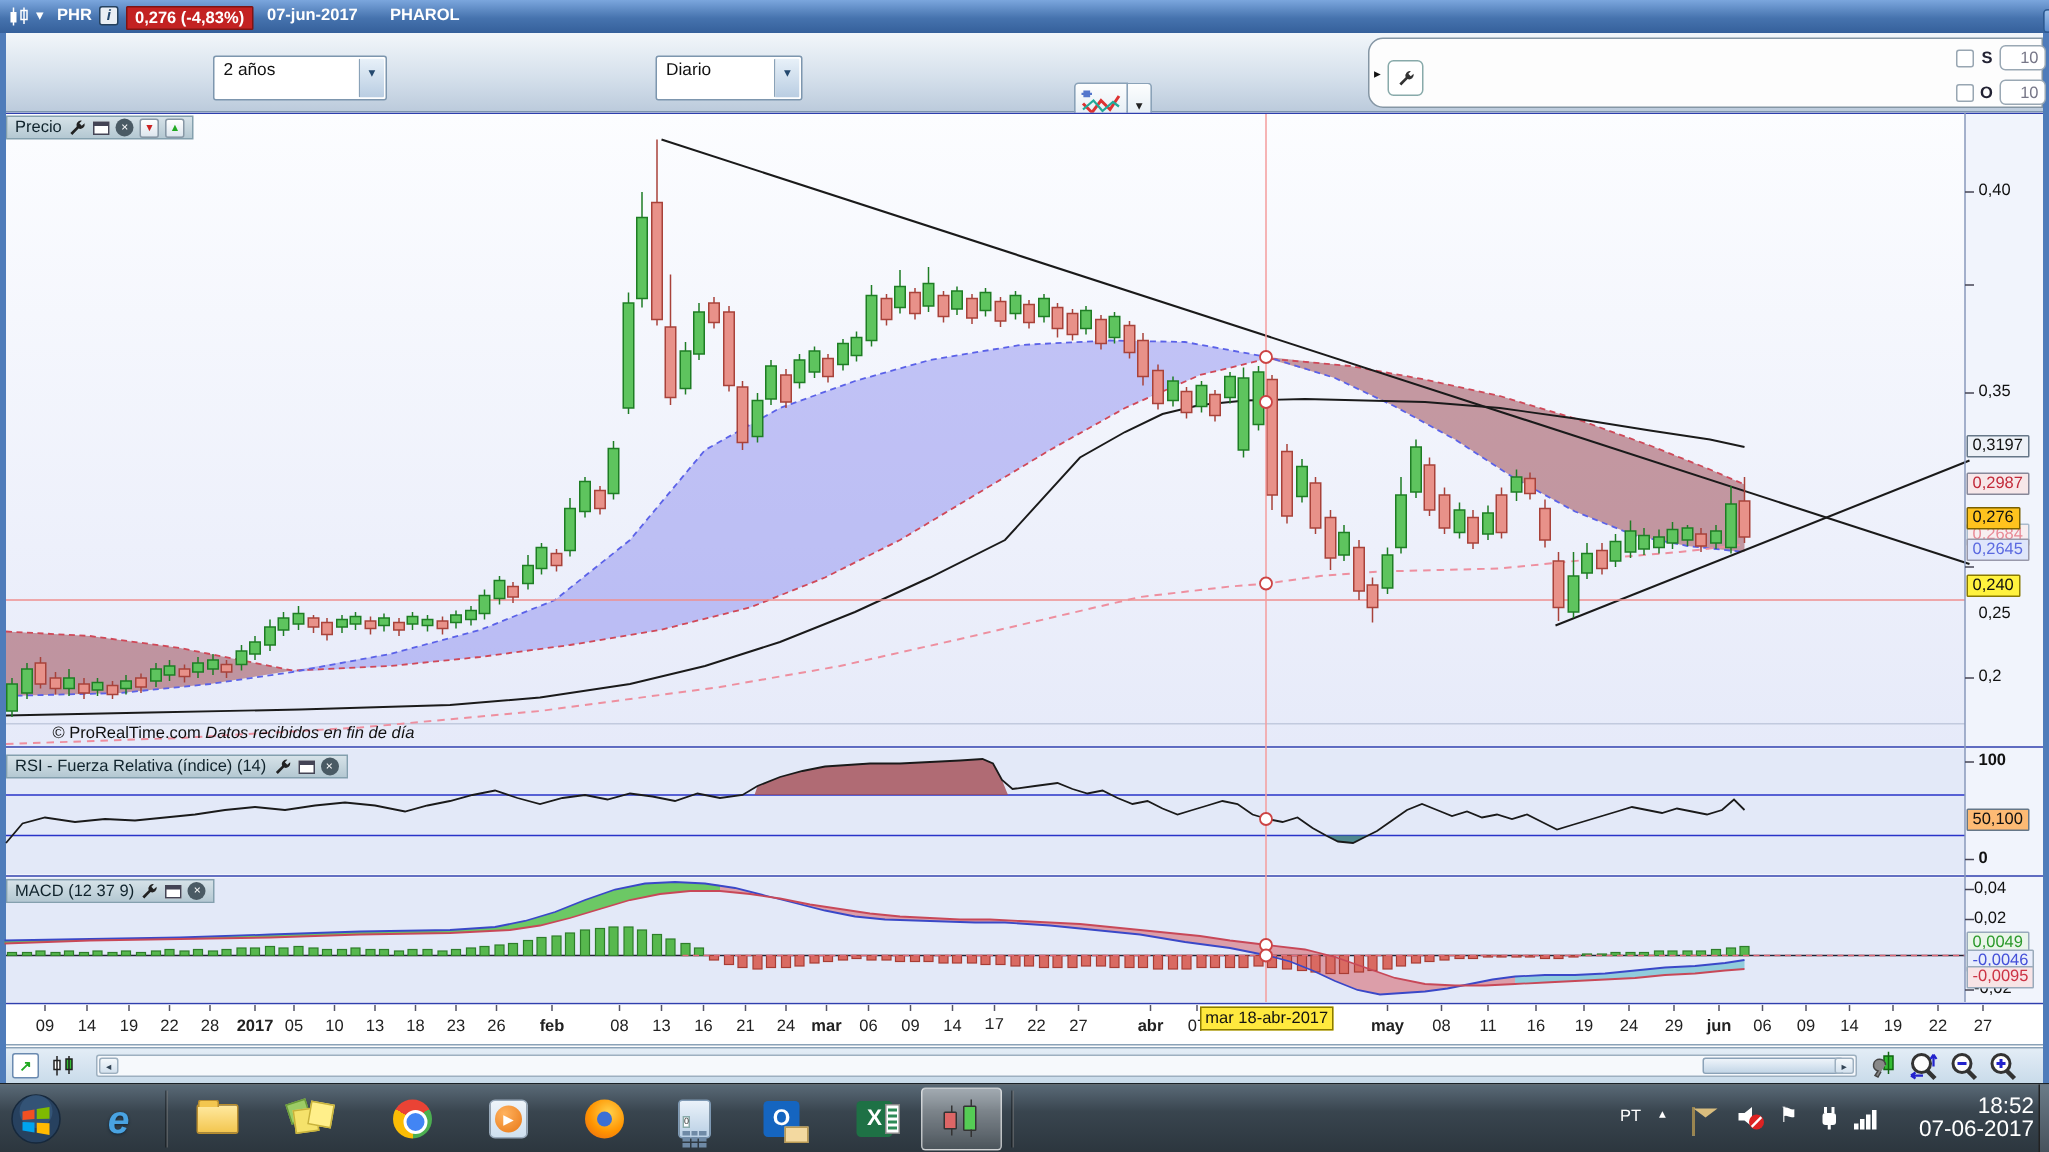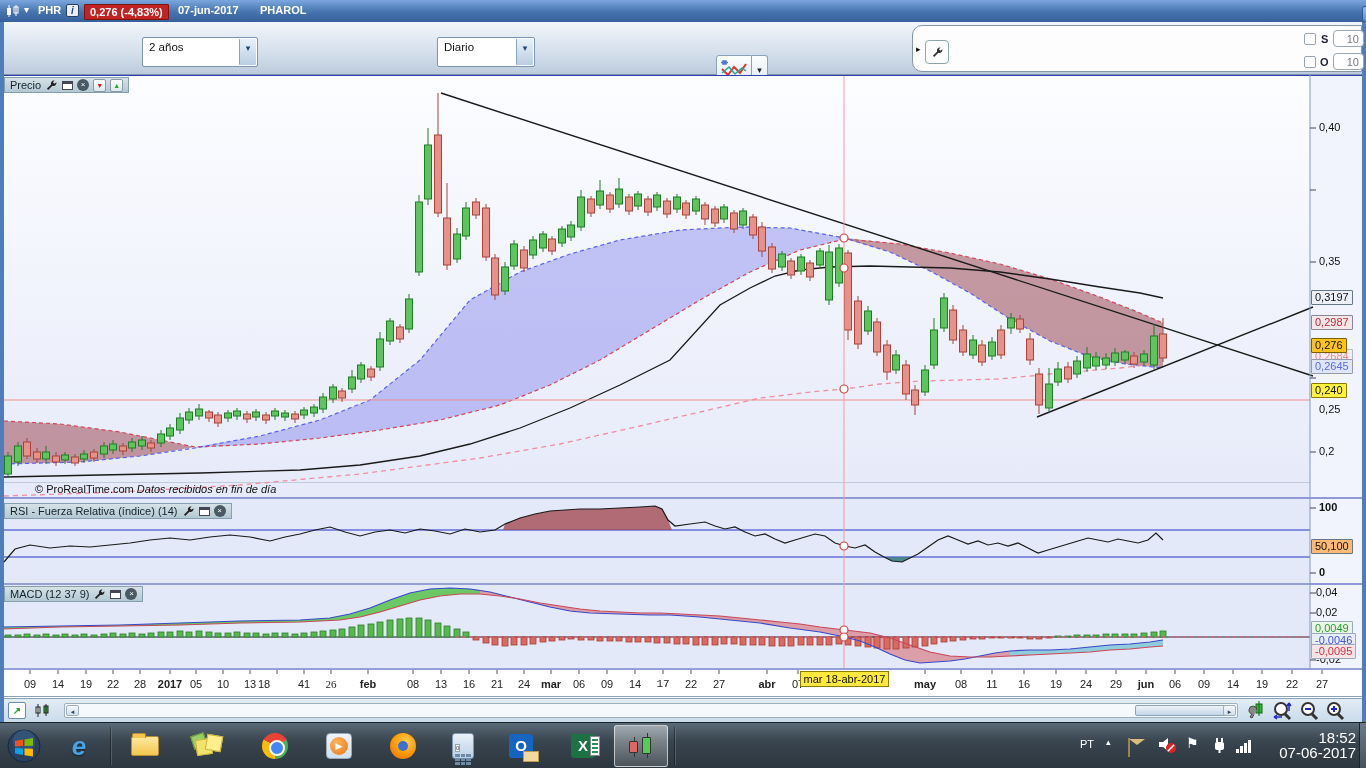--- a/index.html
+++ b/index.html
@@ -725,23 +725,23 @@
     <div id="xlabels">
         <div class="xlab" style="left: 30px;">09</div>
         <div class="xlab" style="left: 58px;">14</div>
         <div class="xlab" style="left: 86px;">19</div>
         <div class="xlab" style="left: 113px;">22</div>
         <div class="xlab" style="left: 140px;">28</div>
         <div class="xlab" style="left: 170px; font-weight: bold;">2017</div>
         <div class="xlab" style="left: 196px;">05</div>
         <div class="xlab" style="left: 223px;">10</div>
         <div class="xlab" style="left: 250px;">13</div>
-        <div class="xlab" style="left: 264px;">18</div>
-        <div class="xlab" style="left: 304px;">41</div>
-        <div class="xlab" style="left: 331px; font-family: Liberation Serif, serif;">26</div>
+        <div class="xlab" style="left: 277px;">18</div>
+        <div class="xlab" style="left: 304px;">23</div>
+        <div class="xlab" style="left: 331px;">26</div>
         <div class="xlab" style="left: 368px; font-weight: bold;">feb</div>
         <div class="xlab" style="left: 413px;">08</div>
         <div class="xlab" style="left: 441px;">13</div>
         <div class="xlab" style="left: 469px;">16</div>
         <div class="xlab" style="left: 497px;">21</div>
         <div class="xlab" style="left: 524px;">24</div>
         <div class="xlab" style="left: 551px; font-weight: bold;">mar</div>
         <div class="xlab" style="left: 579px;">06</div>
         <div class="xlab" style="left: 607px;">09</div>
         <div class="xlab" style="left: 635px;">14</div>

